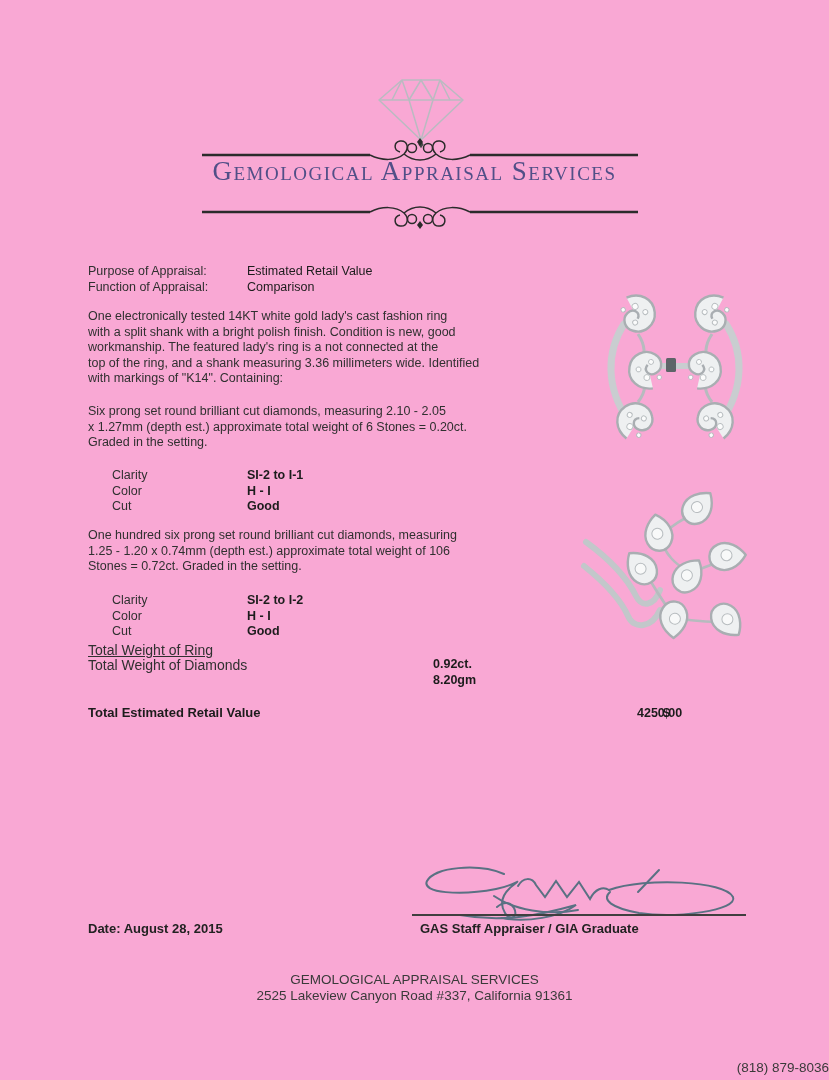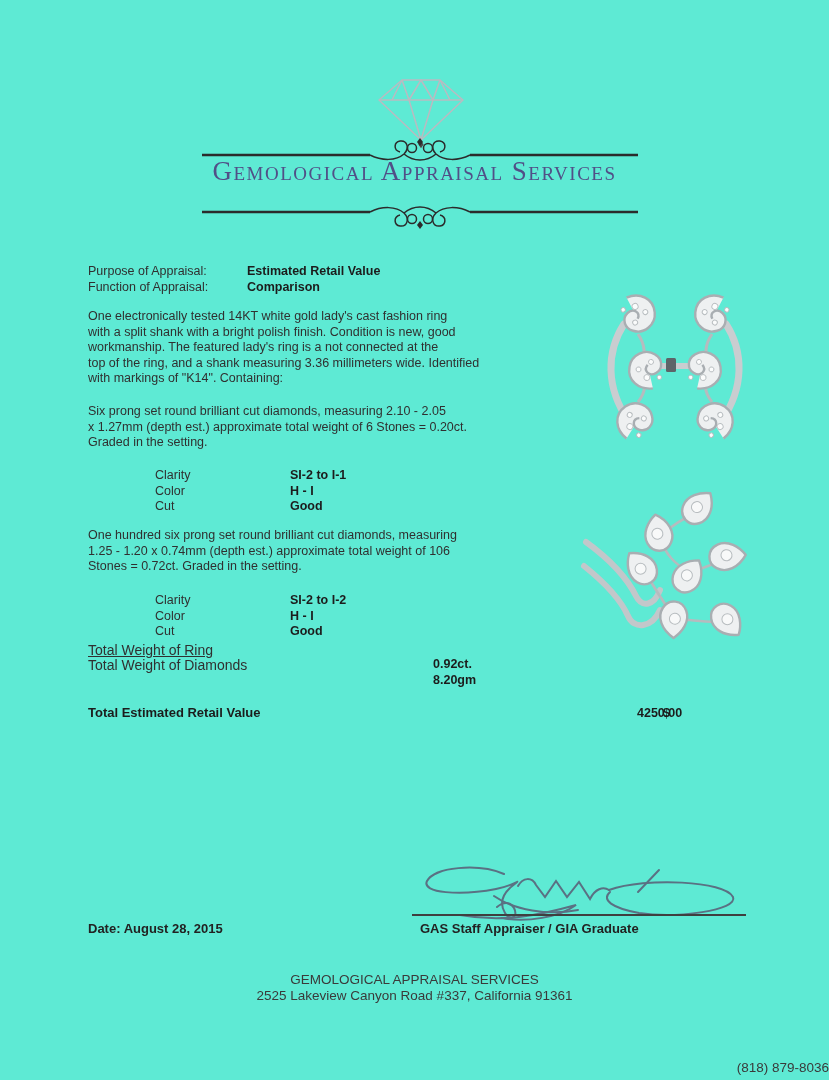--- a/index.html
+++ b/index.html
@@ -1,46 +1,46 @@
 <!DOCTYPE html>
 <html><head>
 <meta charset="utf-8">
 <style>
   html,body{margin:0;padding:0;background:#ffffff;}
-  .page{position:relative;width:829px;height:1080px;background:#5eead4;
+  .page{position:relative;width:829px;height:1080px;background:#f9a8d4;
         font-family:"Liberation Sans",sans-serif;color:#303030;overflow:hidden;}
   .abs{position:absolute;}
 
   
   .brand-title{left:0;right:0;top:156px;text-align:center;
     font-family:"Liberation Serif","DejaVu Serif",serif;font-variant:small-caps;
     font-size:27px;letter-spacing:1.5px;color:#514f87;}
   .brand-tagline{left:0;right:0;top:188px;text-align:center;
     font-family:"Liberation Serif","DejaVu Serif",serif;
     font-size:12.5px;letter-spacing:1.8px;color:#5b5a94;}
   #orn-bot{transform:scaleY(-1);}
 
   
   .meta{left:88px;top:264px;font-size:12.5px;line-height:15.5px;}
   .meta-row{display:flex;}
   .meta-label{width:159px;}
-  .meta-value{font-weight:bold;color:#1c1c1c;}
+  .meta-value{font-weight:normal;color:#1c1c1c;}
 
   
   .para{font-size:12.5px;line-height:15.6px;white-space:pre-line;width:520px;}
   #desc{left:88px;top:309px;}
   #sg1-desc{left:88px;top:404px;}
   #sg2-desc{left:88px;top:528px;}
 
   
   .grades{font-size:12.5px;line-height:15.7px;}
   #grades1{left:112px;top:468px;}
   #grades2{left:112px;top:593px;}
   .grow{display:flex;}
-  .glabel{width:135px;margin-left:43px;}
+  .glabel{width:135px;}
   .gvalue{font-weight:bold;color:#1c1c1c;}
 
   
   .tlabel{font-size:14px;}
   #twd-l{left:88px;top:657px;}
   #twr-l{left:88px;top:642px;text-decoration:underline;}
   .tval{font-weight:bold;color:#1c1c1c;font-size:12.5px;width:100px;}
   #twd-v{left:433px;top:657px;}
   #twr-v{left:433px;top:673px;}
   #retail-l{left:88px;top:705px;font-size:13px;font-weight:bold;color:#1c1c1c;}

